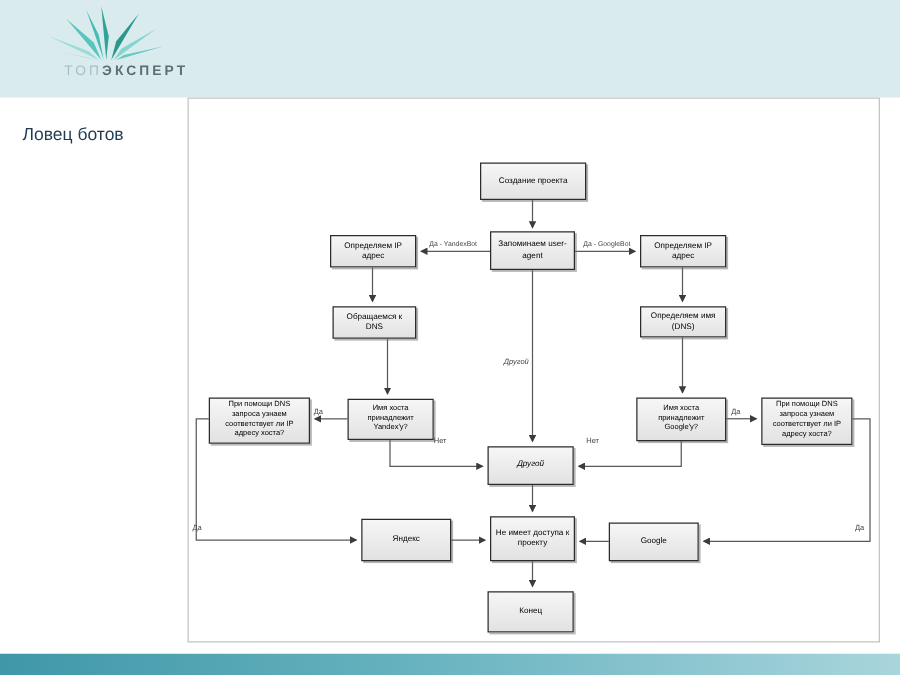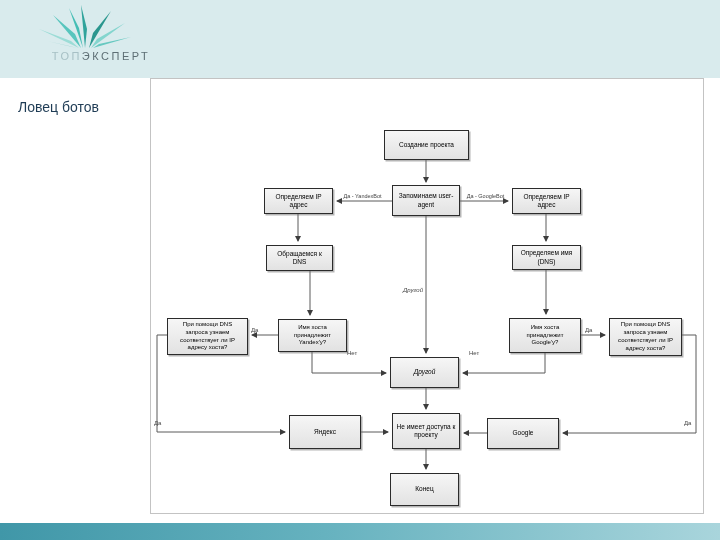--- a/index.html
+++ b/index.html
@@ -4,21 +4,21 @@
 <style>
   html,body { margin:0; padding:0; }
   body {
     width:720px; height:540px; position:relative; overflow:hidden;
     background:#ffffff; font-family:"Liberation Sans", sans-serif;
   }
   .header-band { position:absolute; left:0; top:0; width:720px; height:78px; background:#d9ebed; }
   .logo { position:absolute; left:22px; top:3px; width:130px; text-align:center; }
   .logo-text { font-size:11px; letter-spacing:2.5px; margin-top:-3px; white-space:nowrap; }
   .logo-top { color:#a7c0c5; font-weight:400;margin-left:28px; }
-  .logo-expert { color:#5d6e74; font-weight:400; }
+  .logo-expert { color:#5d6e74; font-weight:700; }
   .page-title { position:absolute; left:18px; top:99px; font-size:14px; color:#1f3c55; }
   .canvas { position:absolute; left:150px; top:78px; width:552px; height:434px;
             border:1px solid #c3c3c3; background:#fff; }
   .connectors { position:absolute; left:0; top:0; }
   .node {
     position:absolute; box-sizing:border-box; padding:1px 3px;
     background:linear-gradient(180deg,#f6f6f6,#e2e2e2);
     border:1px solid #2b2b2b; box-shadow:1.5px 1.5px 0 rgba(110,110,110,.5);
     display:flex; align-items:center; justify-content:center;
     text-align:center; font-size:6.5px; line-height:1.3; color:#000;

